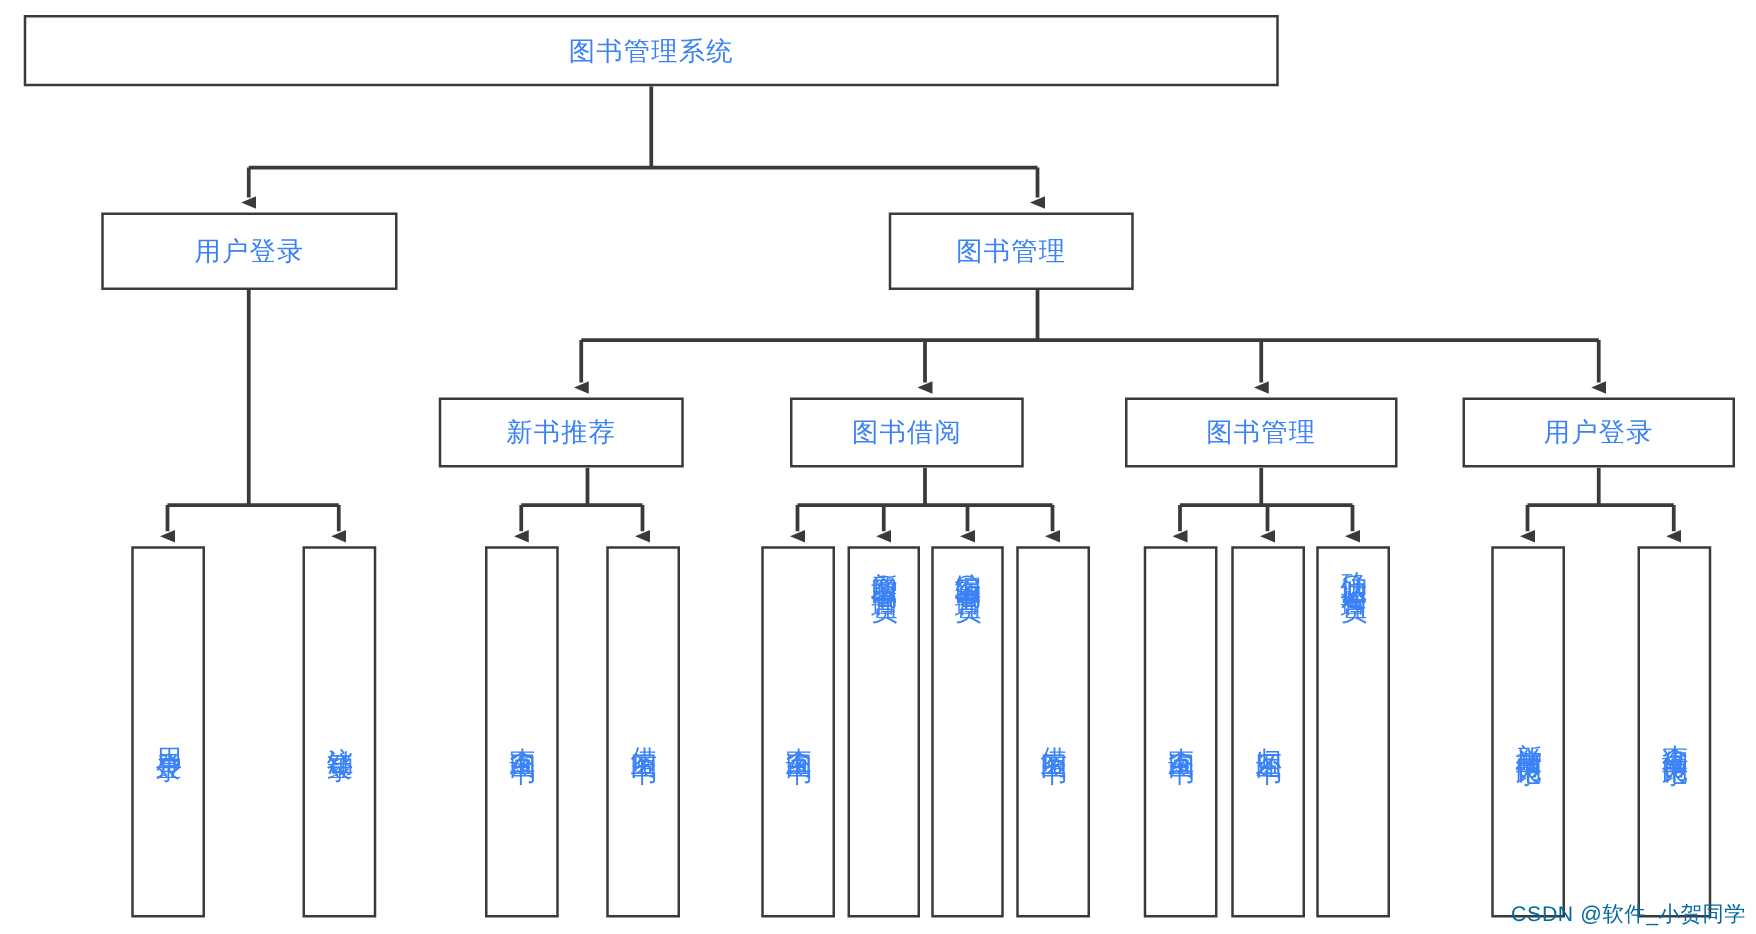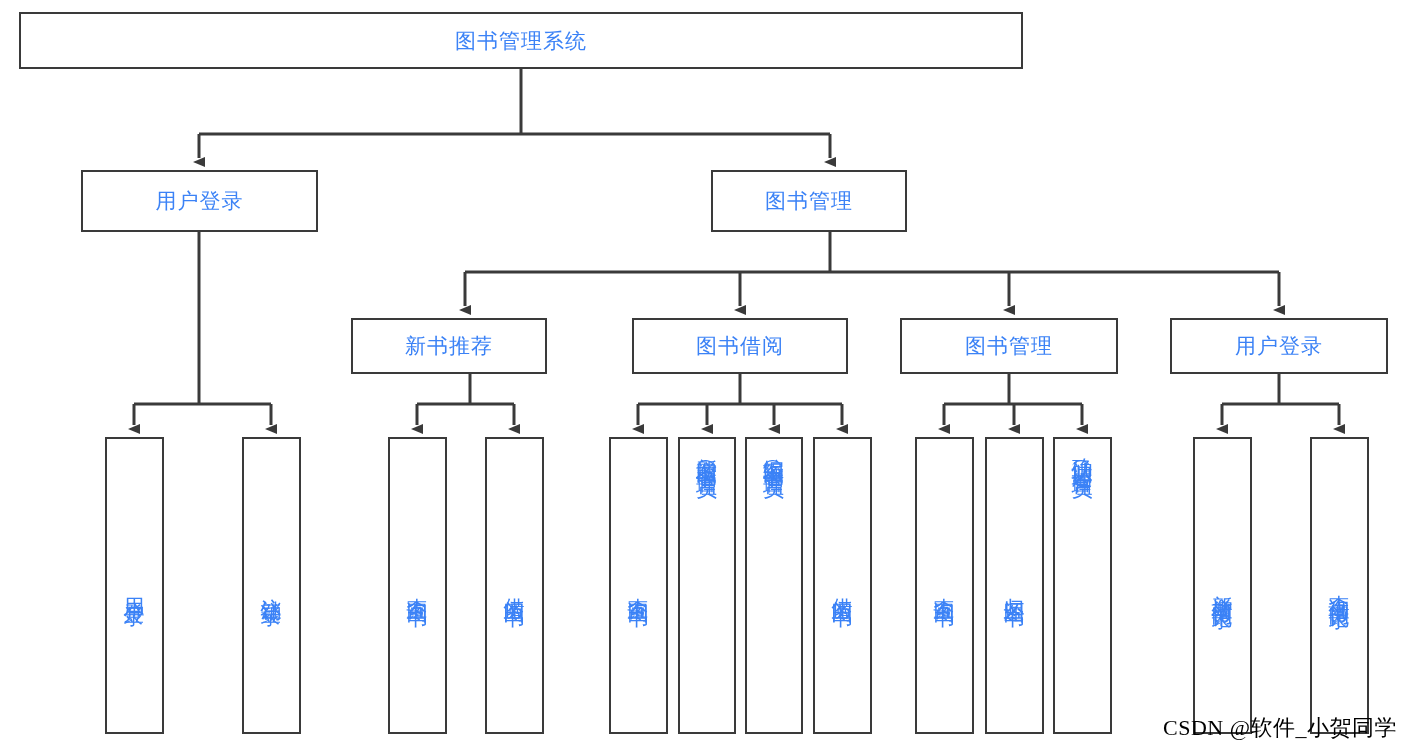--- a/index.html
+++ b/index.html
@@ -48,25 +48,24 @@
     letter-spacing: 3px;
     line-height: 1;
     white-space: nowrap;
     display: block;
     padding-top: 2px;
   }
   .watermark {
     position: absolute;
     right: 8px;
     bottom: 4px;
-    font-size: 22px;
-    color: #000000;
+    font-size: 17px;
+    color: #0369a1;
     letter-spacing: 0.5px;
     white-space: nowrap;
-    font-family: Liberation Serif, serif;
   }
 </style>
 </head>
 <body>
 
 <div id="canvas">
 
   <svg class="connectors" viewBox="0 0 1405 747" xmlns="http://www.w3.org/2000/svg">
     <defs>
       <marker id="arrow" markerWidth="10" markerHeight="12" refX="1" refY="6" orient="auto" markerUnits="userSpaceOnUse">
@@ -124,21 +123,21 @@
   <div class="node h" style="left:81px; top:170px; width:237px; height:62px;">
     <span>用户登录</span>
   </div>
   <div class="node h" style="left:711px; top:170px; width:196px; height:62px;">
     <span>图书管理</span>
   </div>
 
   <div class="node h" style="left:351px; top:318px; width:196px; height:56px;text-align:center;">
     <span>新书推荐</span>
   </div>
-  <div class="node h" style="left:632px; top:318px; width:216px; height:56px;">
+  <div class="node h" style="left:632px; top:318px; width:187px; height:56px;">
     <span>图书借阅</span>
   </div>
   <div class="node h" style="left:900px; top:318px; width:218px; height:56px;">
     <span>图书管理</span>
   </div>
   <div class="node h" style="left:1170px; top:318px; width:218px; height:56px;">
     <span>用户登录</span>
   </div>
 
   <div class="node v" style="left:105px; top:437px; width:59px; height:297px;">

